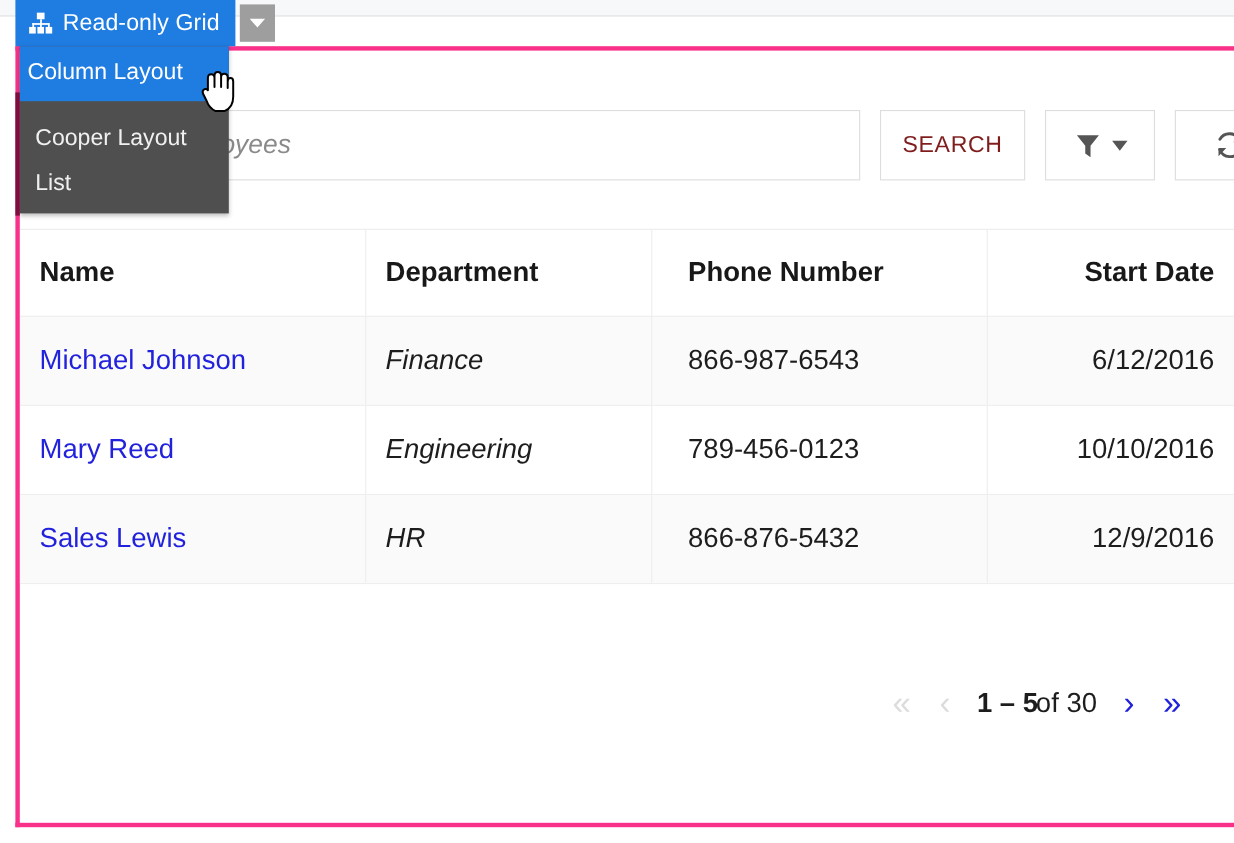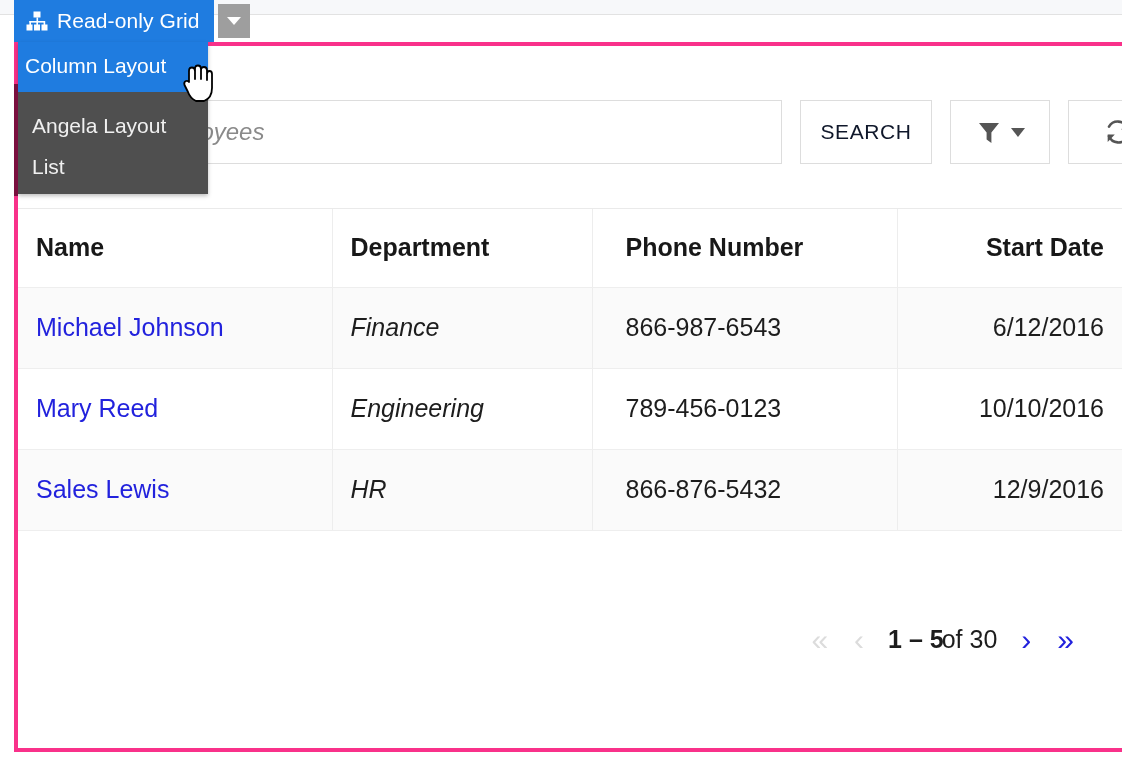--- a/index.html
+++ b/index.html
@@ -136,21 +136,21 @@
     color: #8a8a8a;
     font-style: italic;
     opacity: 1;
   }
   #search-button {
     flex: 0 0 132px;
     border: 1px solid #dddddd;
     background: #ffffff;
     font-family: "Liberation Sans", sans-serif;
     font-size: 21px;
-    color: #0f172a;
+    color: #7f1d1d;
     letter-spacing: 0.6px;
     cursor: pointer;
     height: 64px;
   }
   .icon-button {
     flex: 0 0 100px;
     border: 1px solid #dddddd;
     background: #ffffff;
     display: flex;
     align-items: center;
@@ -404,21 +404,21 @@
       <button class="pg-btn">»</button>
     </div>
 
   </div>
 </div>
 
 <div id="menu-left-accent"></div>
 
 <div id="menu">
   <div class="menu-item active">Column Layout</div>
-  <div class="menu-item spaced">Angela Layout</div>
+  <div class="menu-item spaced">Cooper Layout</div>
   <div class="menu-item">List</div>
 </div>
 
 <div id="cursor">
   <svg width="34" height="44" viewBox="0 0 34 44">
     <path d="M7 20 L7 9 Q7 5.5 10 5.5 Q13 5.5 13 9 L13 17 L13 7 Q13 3.5 16 3.5 Q19 3.5 19 7 L19 17 L19 8.5 Q19 5 22 5 Q25 5 25 8.5 L25 18 L25 12 Q25 9 27.5 9 Q30 9 30 12 L30 26 Q30 36 22 39 L14 39 Q8 36 6 30 L2.5 23 Q1.5 20 4 19 Q6 18.4 7 20 Z" fill="#ffffff" stroke="#000000" stroke-width="1.8" stroke-linejoin="round"></path>
   </svg>
 </div>
 
 </body></html>

